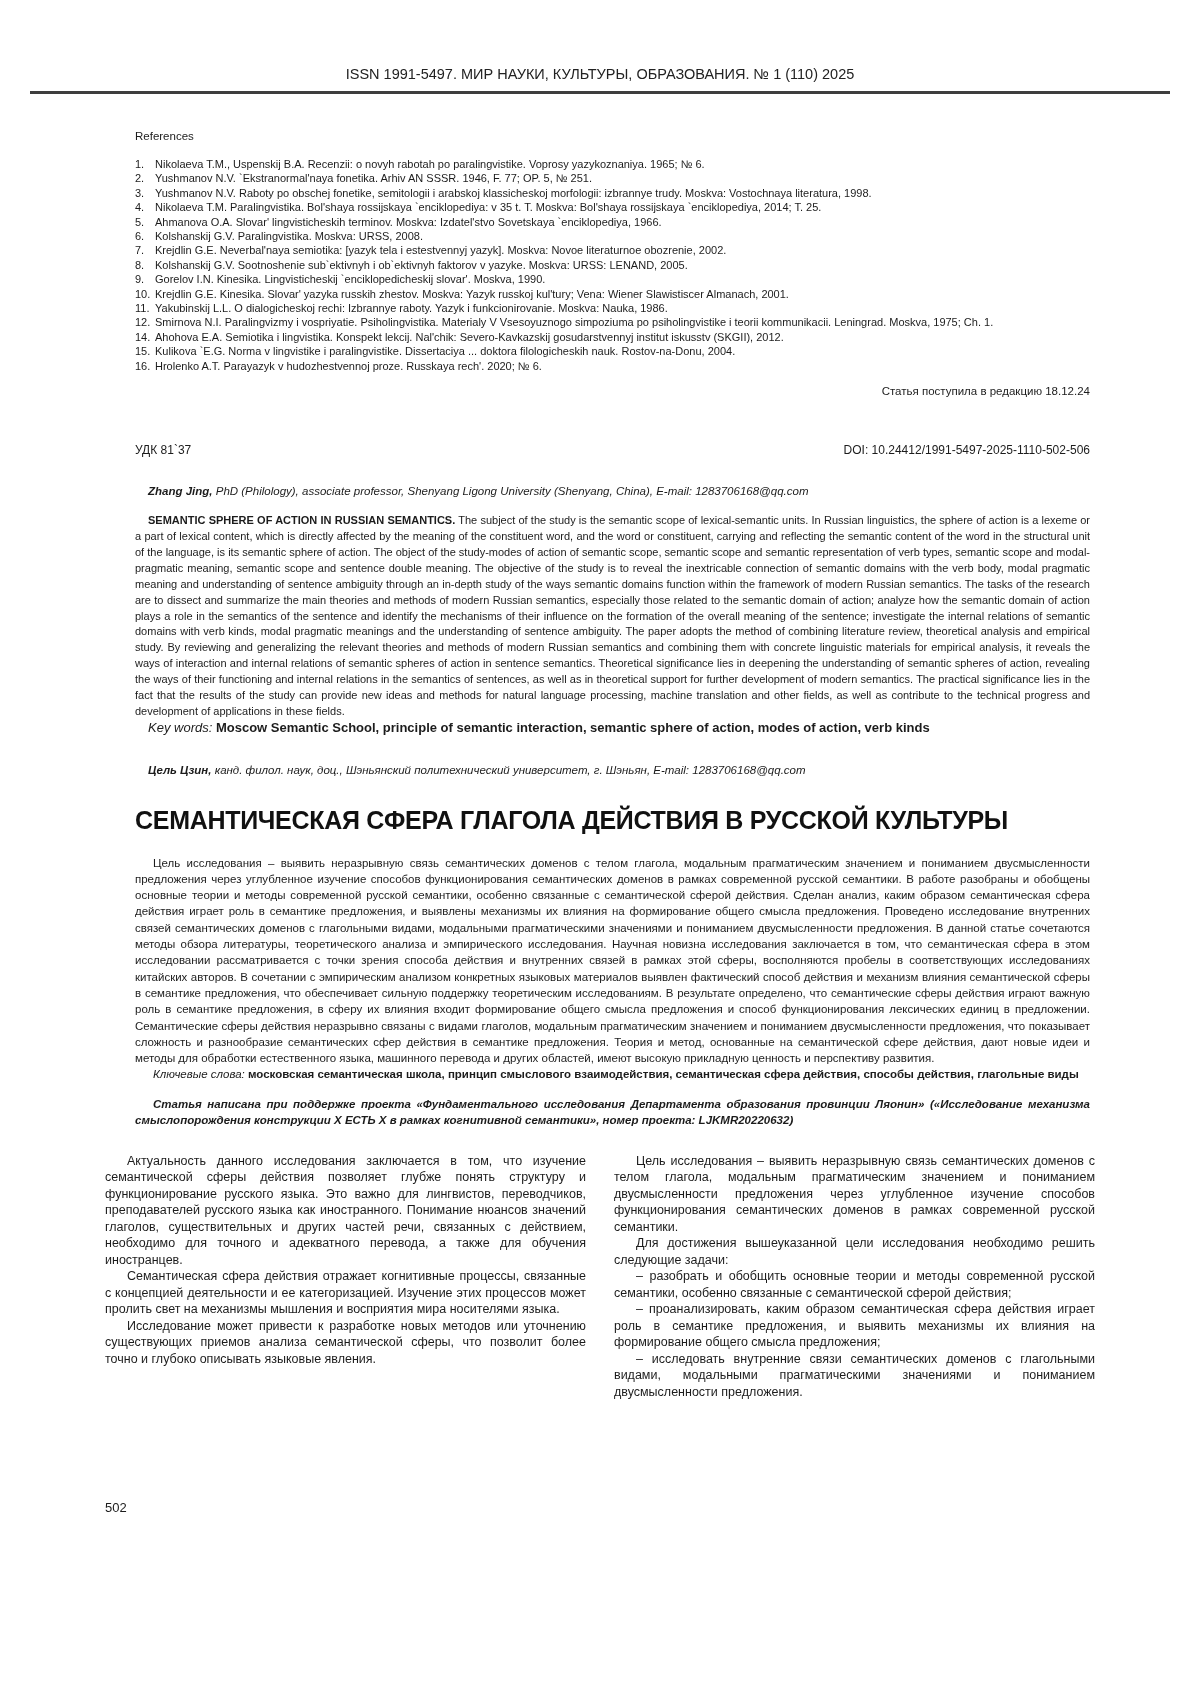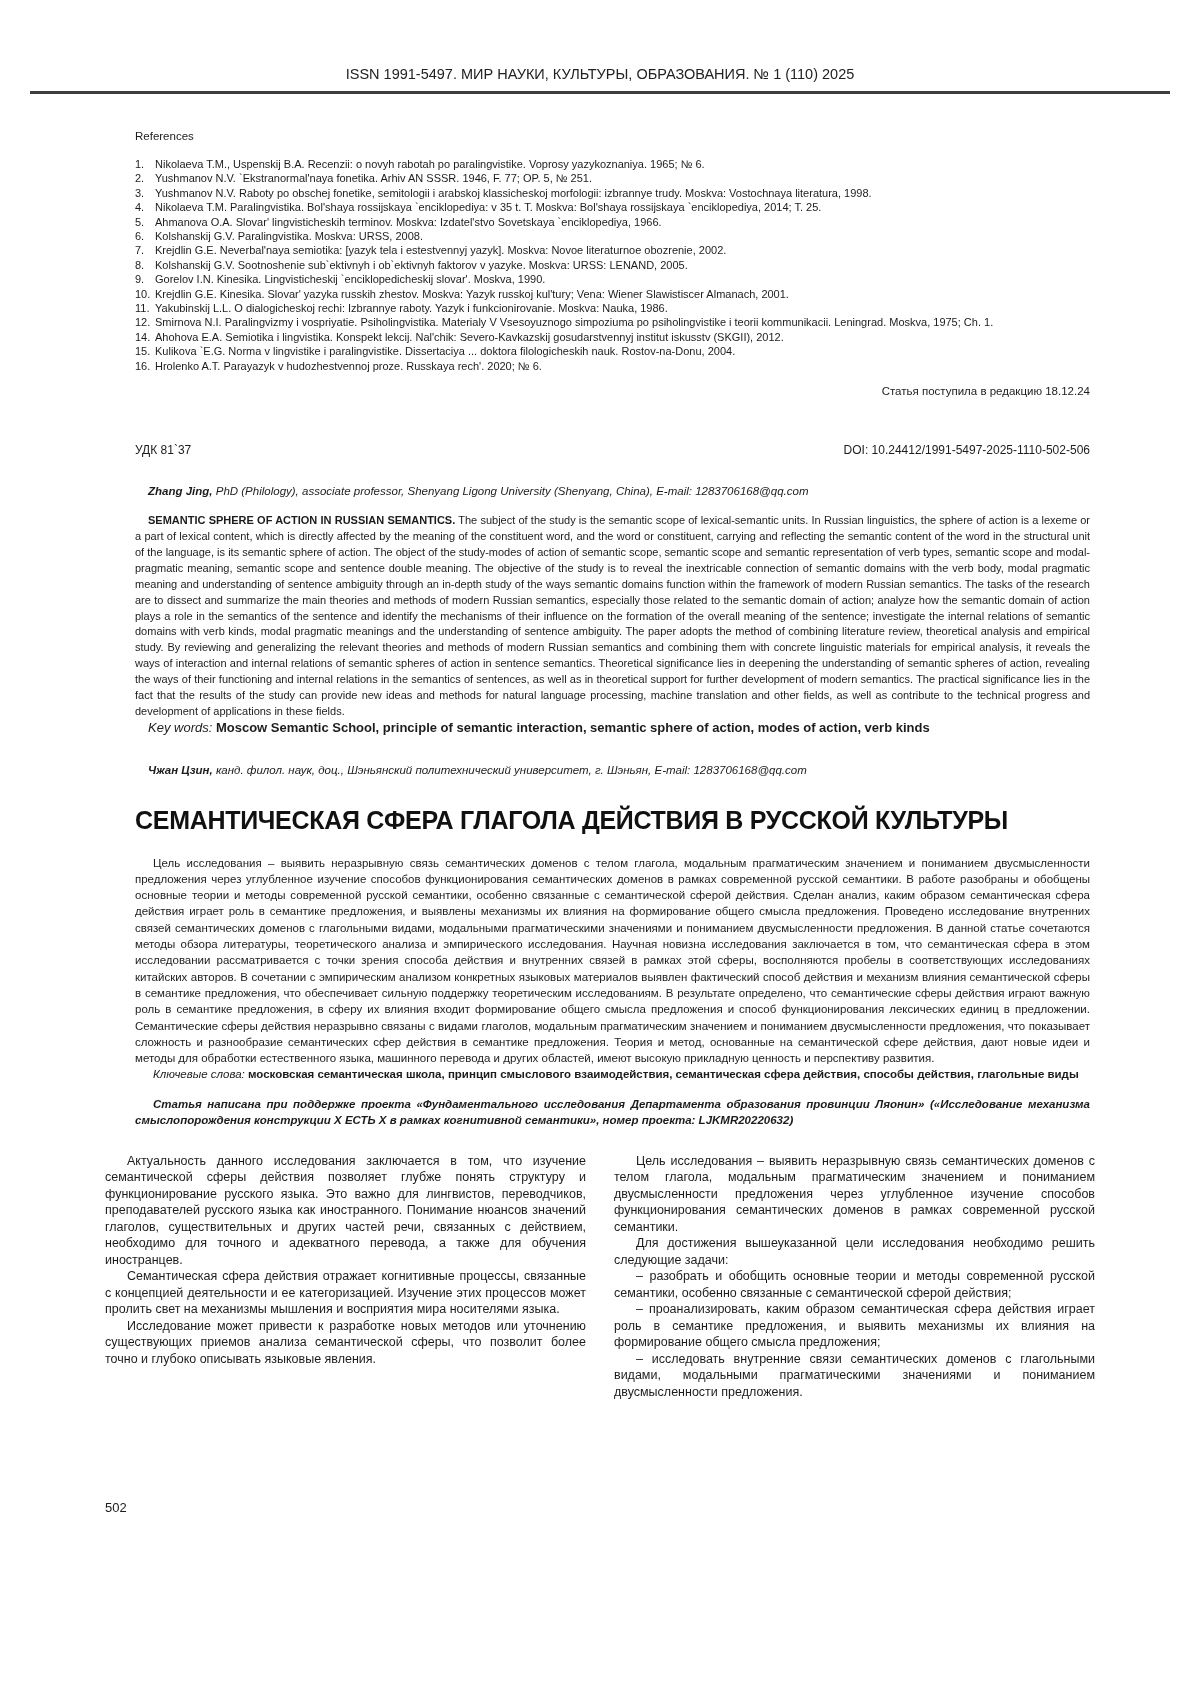--- a/index.html
+++ b/index.html
@@ -194,21 +194,21 @@
 
   <p class="abstract-en">
     <span class="abstract-title">SEMANTIC SPHERE OF ACTION IN RUSSIAN SEMANTICS.</span><span> The subject of the study is the semantic scope of lexical-semantic units. In Russian linguistics, the sphere of action is a lexeme or a part of lexical content, which is directly affected by the meaning of the constituent word, and the word or constituent, carrying and reflecting the semantic content of the word in the structural unit of the language, is its semantic sphere of action. The object of the study-modes of action of semantic scope, semantic scope and semantic representation of verb types, semantic scope and modal-pragmatic meaning, semantic scope and sentence double meaning. The objective of the study is to reveal the inextricable connection of semantic domains with the verb body, modal pragmatic meaning and understanding of sentence ambiguity through an in-depth study of the ways semantic domains function within the framework of modern Russian semantics. The tasks of the research are to dissect and summarize the main theories and methods of modern Russian semantics, especially those related to the semantic domain of action; analyze how the semantic domain of action plays a role in the semantics of the sentence and identify the mechanisms of their influence on the formation of the overall meaning of the sentence; investigate the internal relations of semantic domains with verb kinds, modal pragmatic meanings and the understanding of sentence ambiguity. The paper adopts the method of combining literature review, theoretical analysis and empirical study. By reviewing and generalizing the relevant theories and methods of modern Russian semantics and combining them with concrete linguistic materials for empirical analysis, it reveals the ways of interaction and internal relations of semantic spheres of action in sentence semantics. Theoretical significance lies in deepening the understanding of semantic spheres of action, revealing the ways of their functioning and internal relations in the semantics of sentences, as well as in theoretical support for further development of modern semantics. The practical significance lies in the fact that the results of the study can provide new ideas and methods for natural language processing, machine translation and other fields, as well as contribute to the technical progress and development of applications in these fields.</span>
   </p>
 
   <p class="keywords-en">
     <span class="kw-label">Key words:</span><span class="kw-text"> Moscow Semantic School, principle of semantic interaction, semantic sphere of action, modes of action, verb kinds</span>
   </p>
 
   <p class="author-line">
-    <span class="author-name">Чжан Цзин,</span><span> канд. филол. наук, доц., Шэньянский политехнический университет, г. Шэньян, E-mail: 1283706168@qq.com</span>
+    <span class="author-name">Цель Цзин,</span><span> канд. филол. наук, доц., Шэньянский политехнический университет, г. Шэньян, E-mail: 1283706168@qq.com</span>
   </p>
 
   <h1 class="article-title">СЕМАНТИЧЕСКАЯ СФЕРА ГЛАГОЛА ДЕЙСТВИЯ В РУССКОЙ КУЛЬТУРЫ</h1>
 
   <p class="abstract-ru">Цель исследования – выявить неразрывную связь семантических доменов с телом глагола, модальным прагматическим значением и пониманием двусмысленности предложения через углубленное изучение способов функционирования семантических доменов в рамках современной русской семантики. В работе разобраны и обобщены основные теории и методы современной русской семантики, особенно связанные с семантической сферой действия. Сделан анализ, каким образом семантическая сфера действия играет роль в семантике предложения, и выявлены механизмы их влияния на формирование общего смысла предложения. Проведено исследование внутренних связей семантических доменов с глагольными видами, модальными прагматическими значениями и пониманием двусмысленности предложения. В данной статье сочетаются методы обзора литературы, теоретического анализа и эмпирического исследования. Научная новизна исследования заключается в том, что семантическая сфера в этом исследовании рассматривается с точки зрения способа действия и внутренних связей в рамках этой сферы, восполняются пробелы в соответствующих исследованиях китайских авторов. В сочетании с эмпирическим анализом конкретных языковых материалов выявлен фактический способ действия и механизм влияния семантической сферы в семантике предложения, что обеспечивает сильную поддержку теоретическим исследованиям. В результате определено, что семантические сферы действия играют важную роль в семантике предложения, в сферу их влияния входит формирование общего смысла предложения и способ функционирования лексических единиц в предложении. Семантические сферы действия неразрывно связаны с видами глаголов, модальным прагматическим значением и пониманием двусмысленности предложения, что показывает сложность и разнообразие семантических сфер действия в семантике предложения. Теория и метод, основанные на семантической сфере действия, дают новые идеи и методы для обработки естественного языка, машинного перевода и других областей, имеют высокую прикладную ценность и перспективу развития.</p>
 
   <p class="keywords-ru">
     <span class="kw-label">Ключевые слова:</span><span class="kw-text"> московская семантическая школа, принцип смыслового взаимодействия, семантическая сфера действия, способы действия, глагольные виды</span>
   </p>
 

